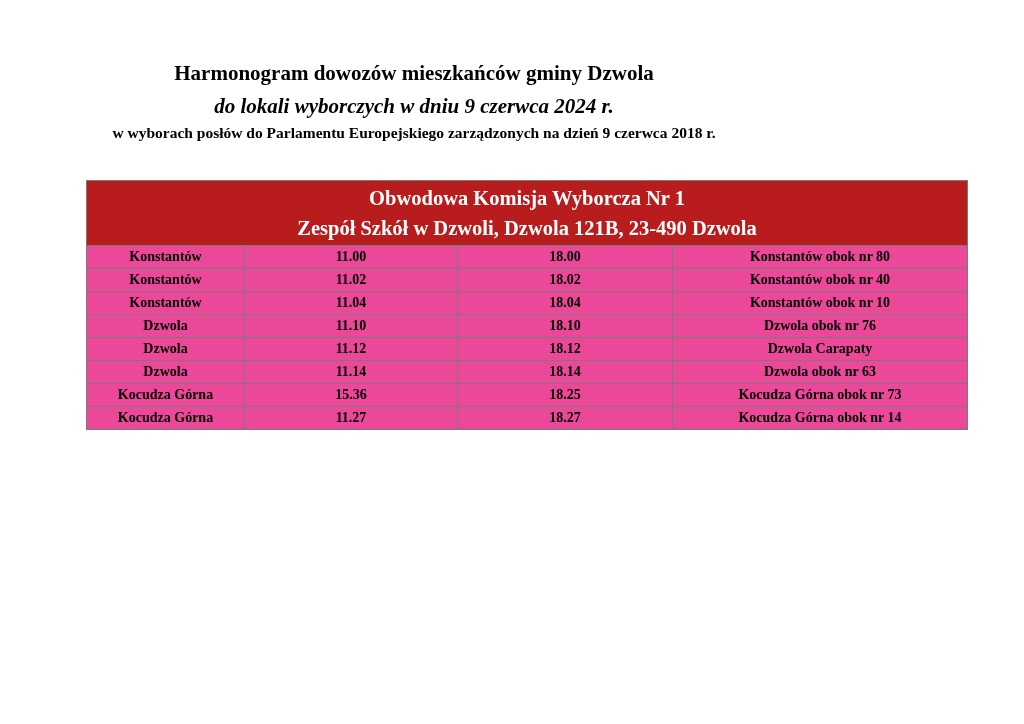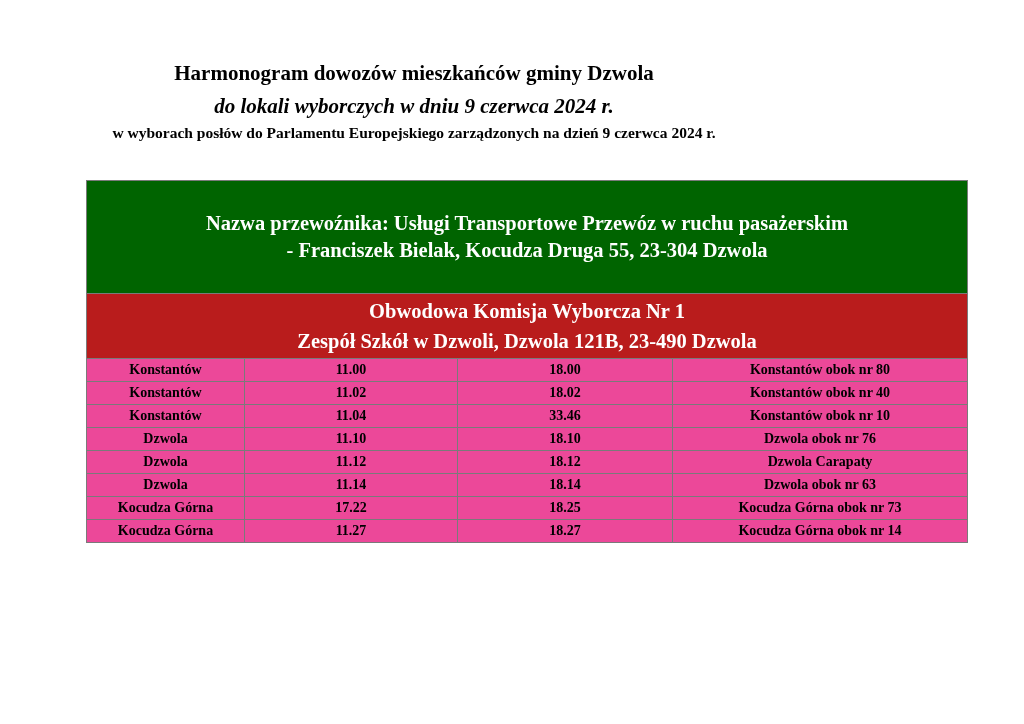--- a/index.html
+++ b/index.html
@@ -85,37 +85,31 @@
       background: #ec4899;
       color: #000000;
     }
   </style>
 </head>
 <body>
 
 <div class="titles">
   <div class="title-line1">Harmonogram dowozów mieszkańców gminy Dzwola</div>
   <div class="title-line2">do lokali wyborczych w dniu 9 czerwca 2024 r.</div>
-  <div class="title-line3">w wyborach posłów do Parlamentu Europejskiego zarządzonych na dzień 9 czerwca 2024 r.</div>
+  <div class="title-line3">w wyborach posłów do Parlamentu Europejskiego zarządzonych na dzień 9 czerwca 2018 r.</div>
 </div>
 
 <table class="schedule">
   <colgroup>
     <col style="width:158px">
     <col style="width:213px">
     <col style="width:215px">
     <col style="width:295px">
   </colgroup>
   <tbody>
-      <tr>
-    <td class="carrier-cell" colspan="4">
-      <div>Nazwa przewoźnika: Usługi Transportowe Przewóz w ruchu pasażerskim</div>
-      <div>- Franciszek Bielak, Kocudza Druga 55, 23-304 Dzwola</div>
-    </td>
-  </tr>
   <tr>
     <td class="commission-cell" colspan="4">
       <div>Obwodowa Komisja Wyborcza Nr 1</div>
       <div>Zespół Szkół w Dzwoli, Dzwola 121B, 23-490 Dzwola</div>
     </td>
   </tr>
   <tr class="data-row">
     <td>Konstantów</td>
     <td>11.00</td>
     <td>18.00</td>
@@ -123,21 +117,21 @@
   </tr>
   <tr class="data-row">
     <td>Konstantów</td>
     <td>11.02</td>
     <td>18.02</td>
     <td>Konstantów obok nr 40</td>
   </tr>
   <tr class="data-row">
     <td>Konstantów</td>
     <td>11.04</td>
-    <td>33.46</td>
+    <td>18.04</td>
     <td>Konstantów obok nr 10</td>
   </tr>
   <tr class="data-row">
     <td>Dzwola</td>
     <td>11.10</td>
     <td>18.10</td>
     <td>Dzwola obok nr 76</td>
   </tr>
   <tr class="data-row">
     <td>Dzwola</td>
@@ -146,21 +140,21 @@
     <td>Dzwola Carapaty</td>
   </tr>
   <tr class="data-row">
     <td>Dzwola</td>
     <td>11.14</td>
     <td>18.14</td>
     <td>Dzwola obok nr 63</td>
   </tr>
   <tr class="data-row">
     <td>Kocudza Górna</td>
-    <td>17.22</td>
+    <td>15.36</td>
     <td>18.25</td>
     <td>Kocudza Górna obok nr 73</td>
   </tr>
   <tr class="data-row">
     <td>Kocudza Górna</td>
     <td>11.27</td>
     <td>18.27</td>
     <td>Kocudza Górna obok nr 14</td>
   </tr>
 </tbody>

